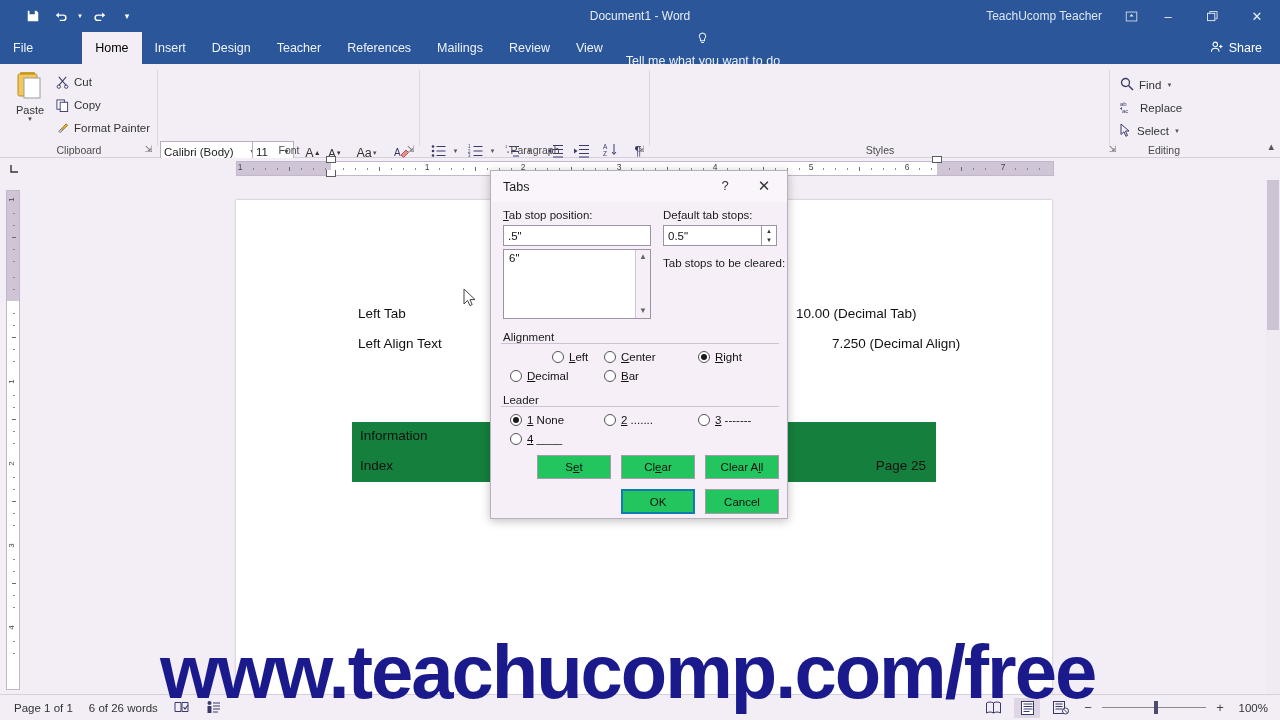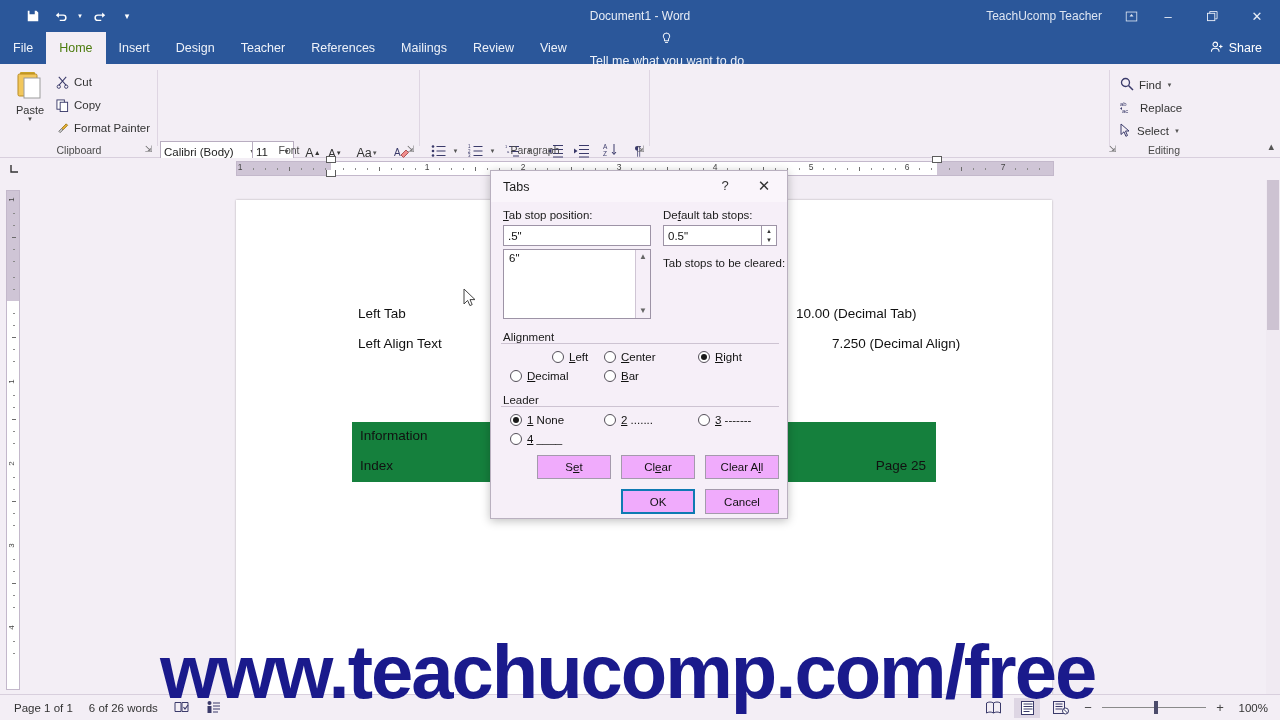--- a/index.html
+++ b/index.html
@@ -44,21 +44,21 @@
 
   
   .tabbar {
     position:absolute; top:32px; left:0; width:1280px; height:32px;
     background:#2b579a; display:flex; align-items:flex-end;
   }
   .rtab {
     height:32px; padding:0 13px; display:flex; align-items:center;
     font-size:12.5px; color:#eef2f9; white-space:nowrap;
   }
-  .rtab.active { background:#f3eef5; color:#4d7c0f; }
+  .rtab.active { background:#f3eef5; color:#000000;margin-left:36px; }
   .tellme { display:flex; align-items:center; gap:6px; padding:0 10px; height:32px; font-size:12.5px; color:#eef2f9;flex-direction:column; }
   .share-btn {
     position:absolute; right:10px; top:5px; height:22px;
     display:flex; align-items:center; gap:5px;
     color:#fff; font-size:12.5px; padding:0 8px;
   }
 
   
   .ribbon {
     position:absolute; top:64px; left:0; width:1280px; height:94px;
@@ -216,21 +216,21 @@
   }
   .grp-title { position:absolute; font-size:11.5px; color:#1a1a1a; background:#f6eff8; padding-right:5px; }
   .radio-row { position:absolute; display:flex; align-items:center; gap:5px; font-size:11.5px; color:#111; }
   .radio {
     width:12px; height:12px; border-radius:50%; border:1px solid #55505a;
     background:#fff; display:flex; align-items:center; justify-content:center; flex:none;
   }
   .radio.on::after { content:""; width:6px; height:6px; border-radius:50%; background:#1a1a1a; }
   .ul { text-decoration:underline; }
   .dlg-btn {
-    position:absolute; height:24px; background:#f0abfc; border:1px solid #a49aac;
+    position:absolute; height:24px; background:#22c55e; border:1px solid #a49aac;
     font-size:11.5px; color:#111; display:flex; align-items:center; justify-content:center;
   }
   .dlg-btn.primary { border:2px solid #0f7ab3; }
 
   
   .statusbar {
     position:absolute; bottom:0; left:0; width:1280px; height:26px;
     background:#f3eef5; border-top:1px solid #d8cfdd;
     display:flex; align-items:center; font-size:11.5px; color:#333;
   }
@@ -535,20 +535,21 @@
           <span class="mini-arrow">▼</span>
         </div>
 
       <div class="group-label">Paragraph</div>
       <div class="dialog-launcher">⇲</div>
       <div class="group-sep" style="left:229px;"></div>
     </div>
 
     <div class="group" style="left:650px; width:460px;">
 
+      <div class="group-label">Styles</div>
       <div class="dialog-launcher" style="right:-8px;">⇲</div>
       <div class="group-sep" style="left:459px;"></div>
     </div>
 
     <div class="group" style="left:1110px; width:120px;">
       <div class="edit-item" style="top:10px; left:10px;">
         <span>
           <svg width="14" height="14" viewBox="0 0 14 14">
               <circle cx="5.5" cy="5.5" r="4" fill="none" stroke="#3a3a6a" stroke-width="1.3"></circle>
               <path d="M8.5 8.5L13 13" stroke="#3a3a6a" stroke-width="1.5"></path>

